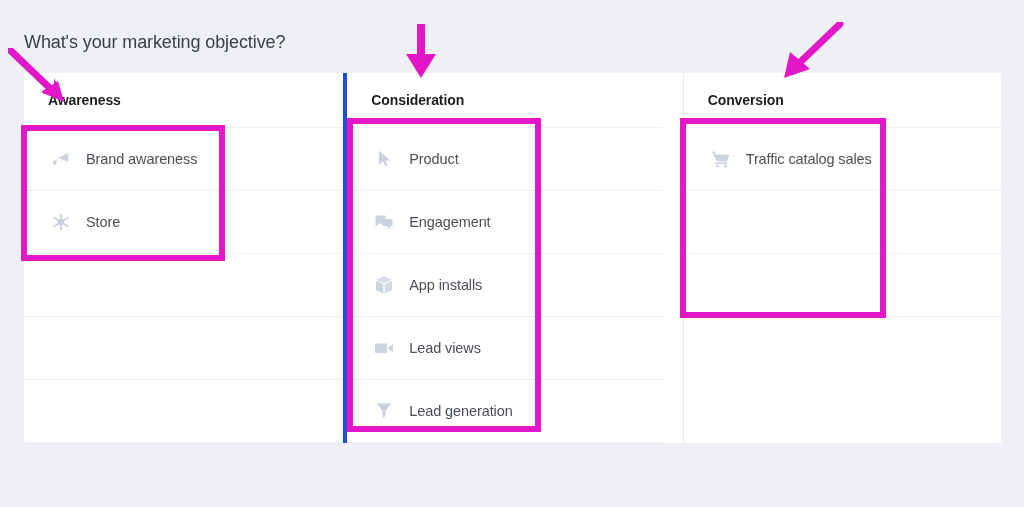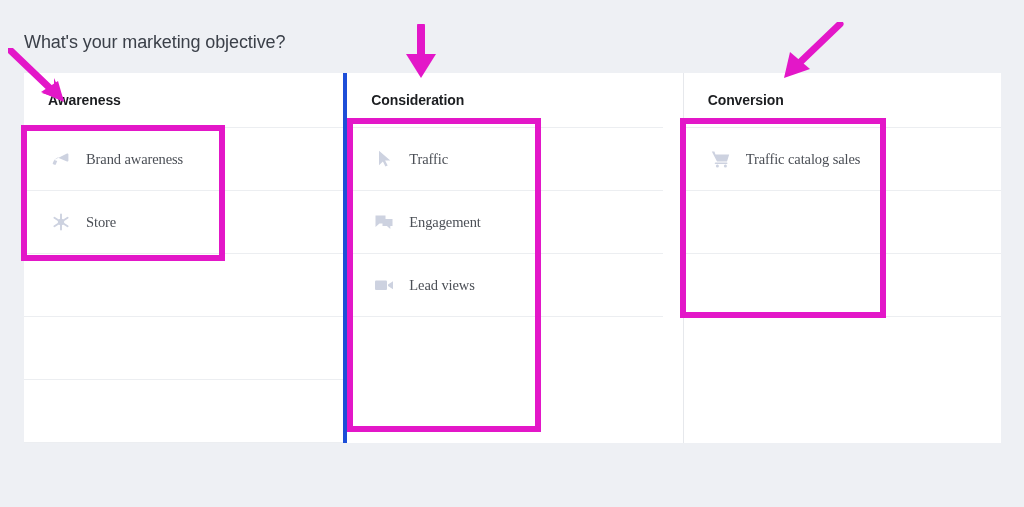--- a/index.html
+++ b/index.html
@@ -87,21 +87,20 @@
     justify-content: center;
     color: #cdd2e0;
   }
   .obj-icon svg { display: block; }
 
   .obj-label {
     font-size: 14.5px;
     color: #4b4f56;
     letter-spacing: -0.1px;
     white-space: nowrap;
-    font-family: Liberation Serif, serif;
   }
 
   
   .hl-box {
     position: absolute;
     border: 6px solid #e317c8;
     box-sizing: border-box;
     pointer-events: none;
     z-index: 5;
   }
@@ -165,44 +164,62 @@
       <div class="column-header">
         <span class="header-label">Consideration</span>
       </div>
 
       <div class="objective-row">
         <span class="obj-icon">
           <svg width="24" height="24" viewBox="0 0 24 24">
             <path d="M7 3.8 L7 18.2 L10.9 14.4 L13.4 19.6 L15.7 18.5 L13.1 13.4 L18.3 13.4 Z" fill="currentColor"></path>
           </svg>
         </span>
-        <span class="obj-label">Traffic</span>
+        <span class="obj-label">Product</span>
       </div>
 
       <div class="objective-row">
         <span class="obj-icon">
           <svg width="24" height="24" viewBox="0 0 24 24">
             <path d="M3.5 5.5 h10 v8 h-6 l-4 3.4 v-3.4 h0 z" fill="currentColor"></path>
             <path d="M10.5 9 h10 v7 h-2.2 v2.9 l-3.4 -2.9 h-4.4 z" fill="currentColor"></path>
           </svg>
         </span>
         <span class="obj-label">Engagement</span>
       </div>
 
+      <div class="objective-row">
+        <span class="obj-icon">
+          <svg width="24" height="24" viewBox="0 0 24 24">
+            <path d="M12 3.2 L20 6.8 L12 10.4 L4 6.8 Z" fill="currentColor" opacity="0.75"></path>
+            <path d="M4 7.8 L11.3 11.2 L11.3 20.4 L4 17 Z" fill="currentColor"></path>
+            <path d="M20 7.8 L12.7 11.2 L12.7 20.4 L20 17 Z" fill="currentColor" opacity="0.85"></path>
+          </svg>
+        </span>
+        <span class="obj-label">App installs</span>
+      </div>
 
       <div class="objective-row">
         <span class="obj-icon">
           <svg width="24" height="24" viewBox="0 0 24 24">
             <rect x="3" y="7.5" width="12" height="9.5" rx="1.1" fill="currentColor"></rect>
             <path d="M16 11.6 L21 8.3 L21 16.2 L16 12.9 Z" fill="currentColor"></path>
           </svg>
         </span>
         <span class="obj-label">Lead views</span>
       </div>
 
+      <div class="objective-row last-row">
+        <span class="obj-icon">
+          <svg width="24" height="24" viewBox="0 0 24 24">
+            <path d="M4.5 4.5 h15 l-6 7.2 v5.4 l-3 2.4 v-7.8 z" fill="currentColor"></path>
+          </svg>
+        </span>
+        <span class="obj-label">Lead generation</span>
+      </div>
     </div>
 
     <div class="column col-conversion">
       <div class="column-header">
         <span class="header-label">Conversion</span>
       </div>
 
 
       <div class="objective-row">
         <span class="obj-icon">

